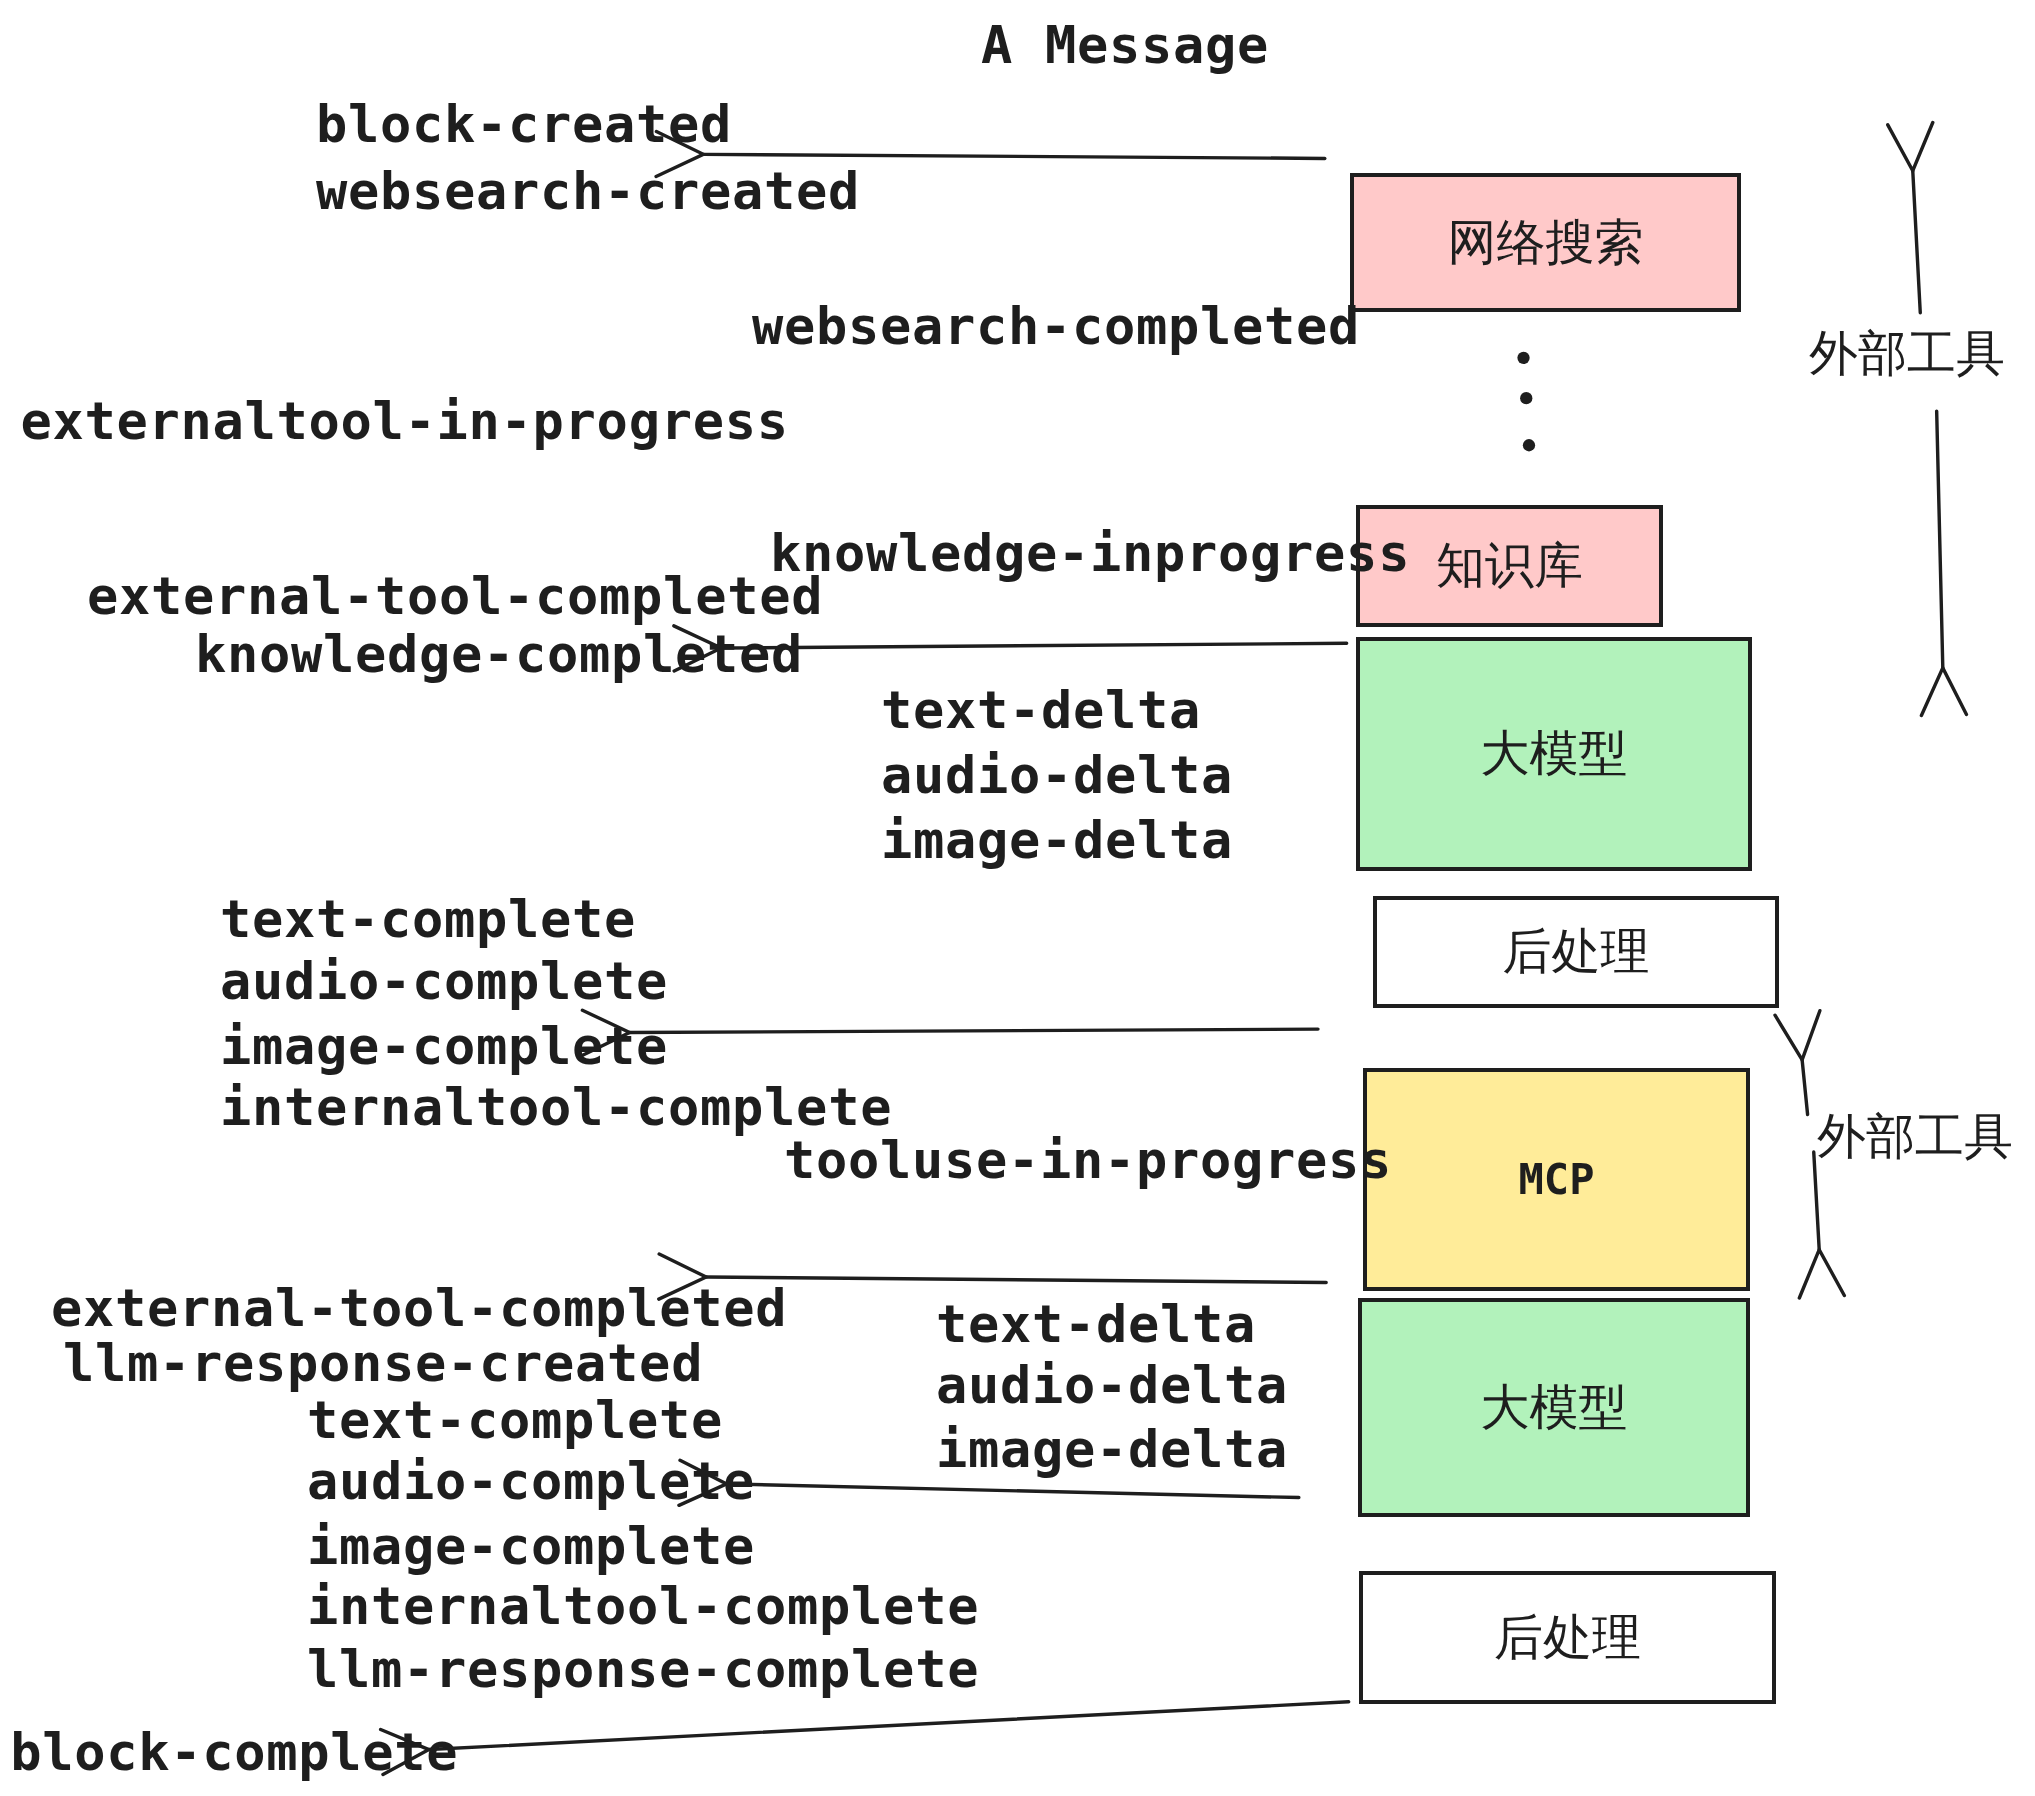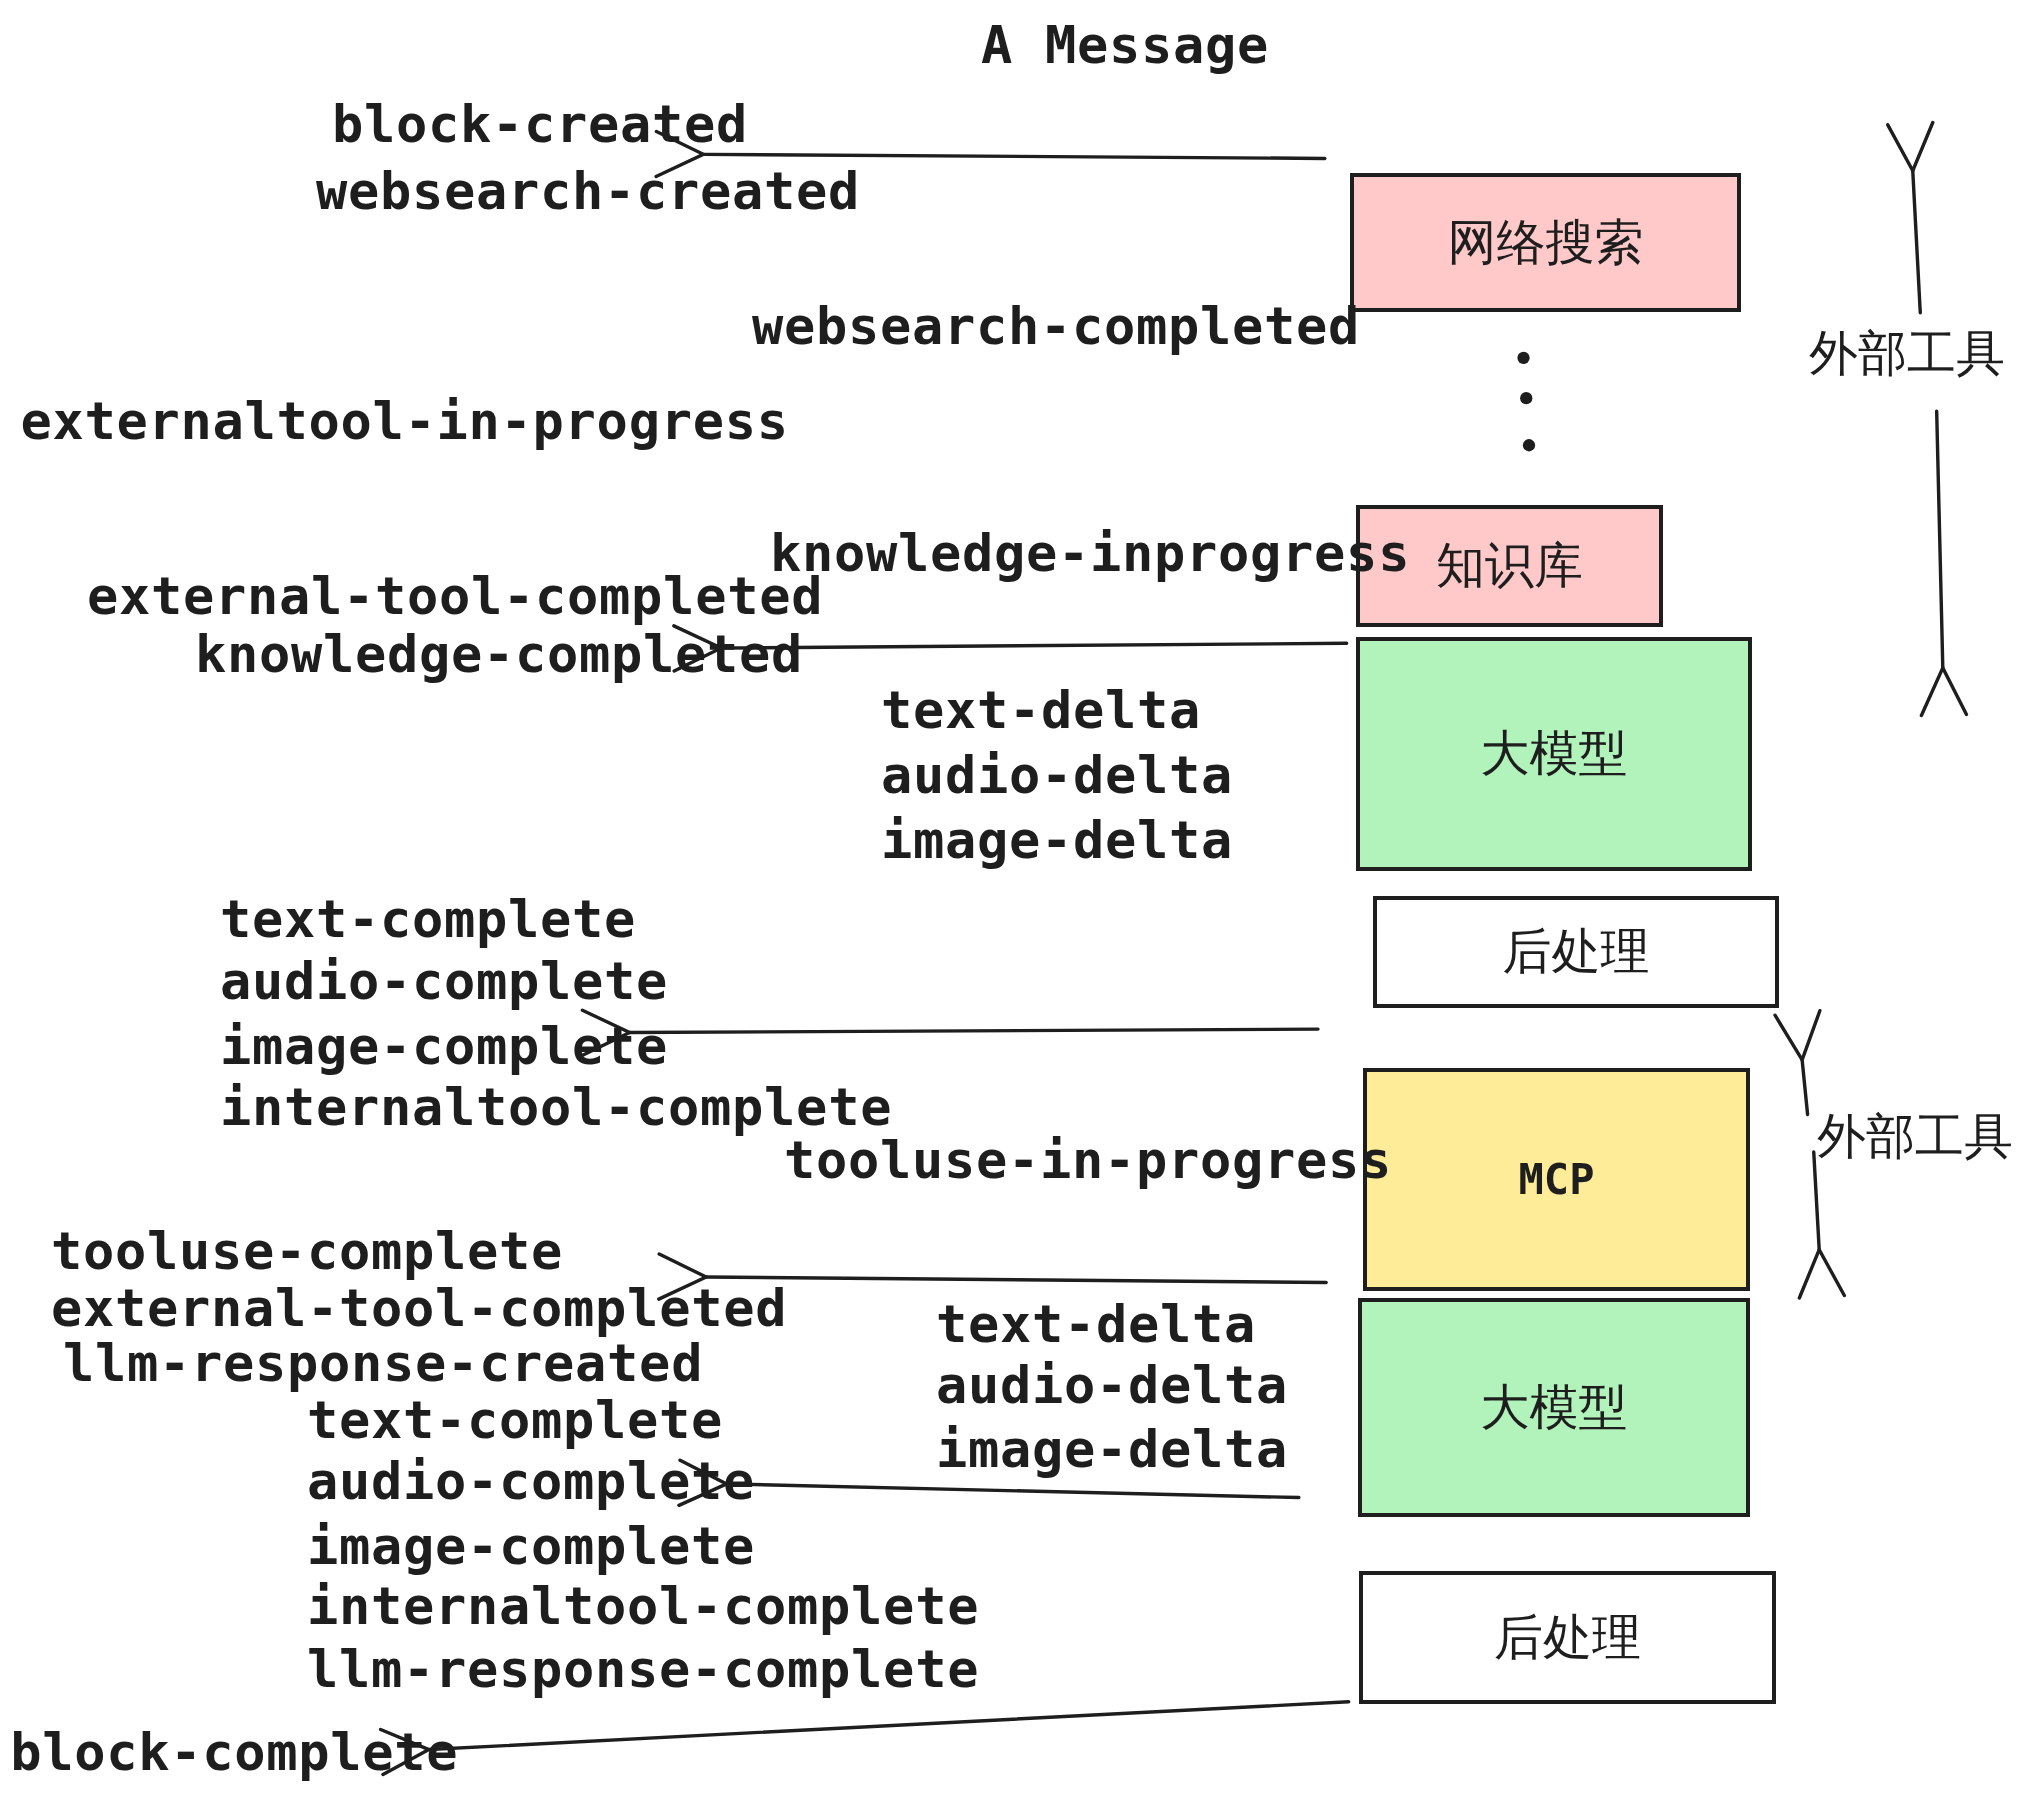--- a/index.html
+++ b/index.html
@@ -64,36 +64,35 @@
   <div class="node" style="left: 1373px; top: 896px; width: 406px; height: 112px; background: rgb(255, 255, 255);">后处理</div>
   <div class="node mono" style="left: 1363px; top: 1032px; width: 387px; height: 223px; background: rgb(255, 236, 153); margin-top: 36px;">MCP</div>
   <div class="node" style="left: 1358px; top: 1298px; width: 392px; height: 219px; background: rgb(178, 242, 187);">大模型</div>
   <div class="node" style="left: 1359px; top: 1571px; width: 417px; height: 133px; background: rgb(255, 255, 255);">后处理</div>
 
   <div class="ev" style="left:981px;top:45px">A Message</div>
 
   <div class="cjk" style="left:1809px;top:353px">外部工具</div>
   <div class="cjk" style="left:1817px;top:1136px">外部工具</div>
 
-  <div class="ev" style="left:332px;top:124px">block-created</div>
+  <div class="ev" style="left:316px;top:124px">block-created</div>
   <div class="ev" style="left:316px;top:191px">websearch-created</div>
   <div class="ev" style="left:752px;top:326px">websearch-completed</div>
   <div class="ev" style="left:20.5px;top:421px">externaltool-in-progress</div>
   <div class="ev" style="left:770px;top:553px">knowledge-inprogress</div>
   <div class="ev" style="left:87px;top:596px">external-tool-completed</div>
   <div class="ev" style="left:195px;top:654px">knowledge-completed</div>
   <div class="ev" style="left:881px;top:710px">text-delta</div>
   <div class="ev" style="left:881px;top:775px">audio-delta</div>
   <div class="ev" style="left:881px;top:840px">image-delta</div>
   <div class="ev" style="left:220px;top:919px">text-complete</div>
   <div class="ev" style="left:220px;top:981px">audio-complete</div>
   <div class="ev" style="left:220px;top:1046px">image-complete</div>
   <div class="ev" style="left:220px;top:1107px">internaltool-complete</div>
   <div class="ev" style="left:784px;top:1160px">tooluse-in-progress</div>
-  <div class="ev" style="left:51px;top:1251px">tooluse-complete</div>
   <div class="ev" style="left:51px;top:1308px">external-tool-completed</div>
   <div class="ev" style="left:63px;top:1363px">llm-response-created</div>
   <div class="ev" style="left:936px;top:1324px">text-delta</div>
   <div class="ev" style="left:936px;top:1385px">audio-delta</div>
   <div class="ev" style="left:936px;top:1449px">image-delta</div>
   <div class="ev" style="left:307px;top:1420px">text-complete</div>
   <div class="ev" style="left:307px;top:1481px">audio-complete</div>
   <div class="ev" style="left:307px;top:1546px">image-complete</div>
   <div class="ev" style="left:307px;top:1606px">internaltool-complete</div>
   <div class="ev" style="left:307px;top:1669px">llm-response-complete</div>

